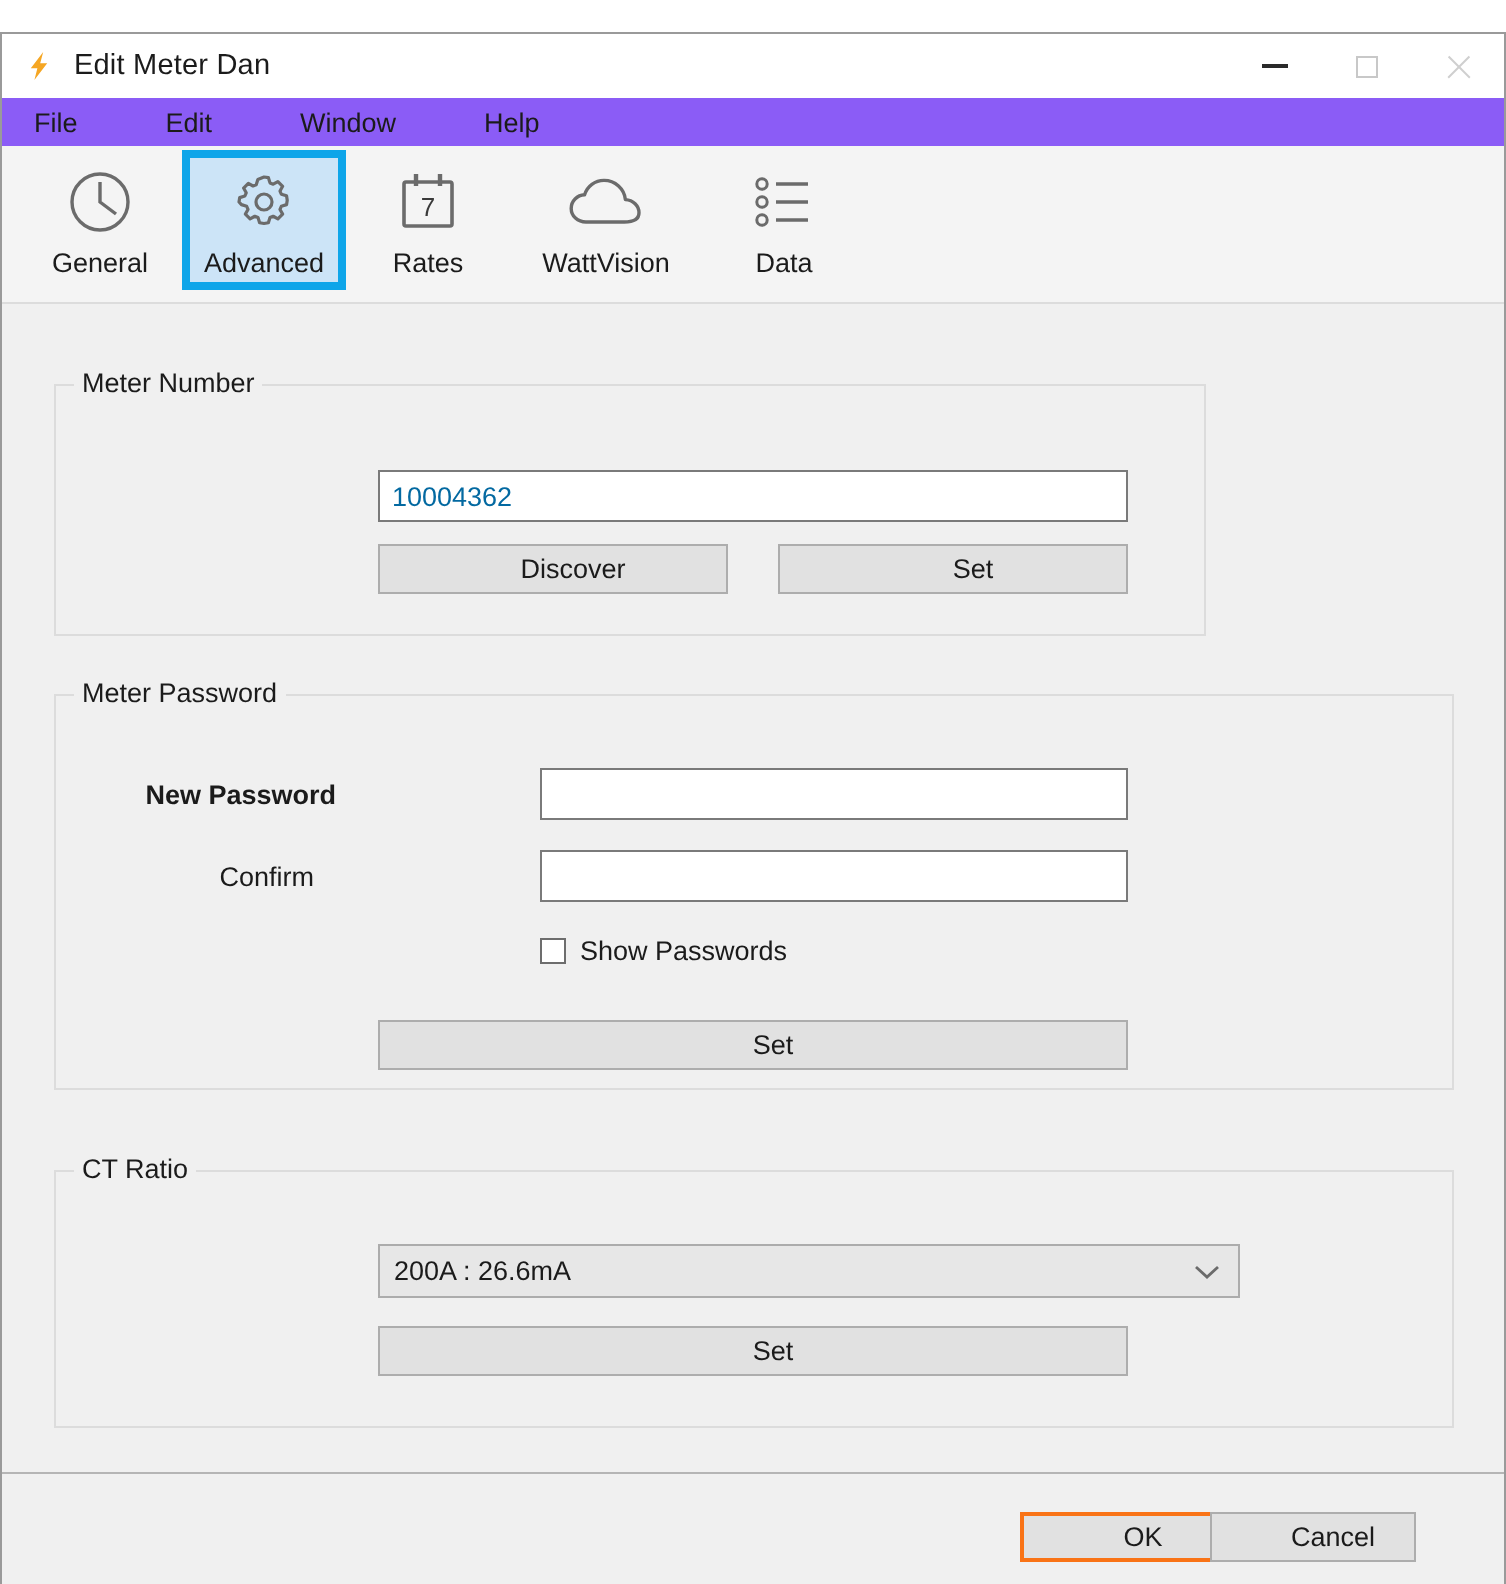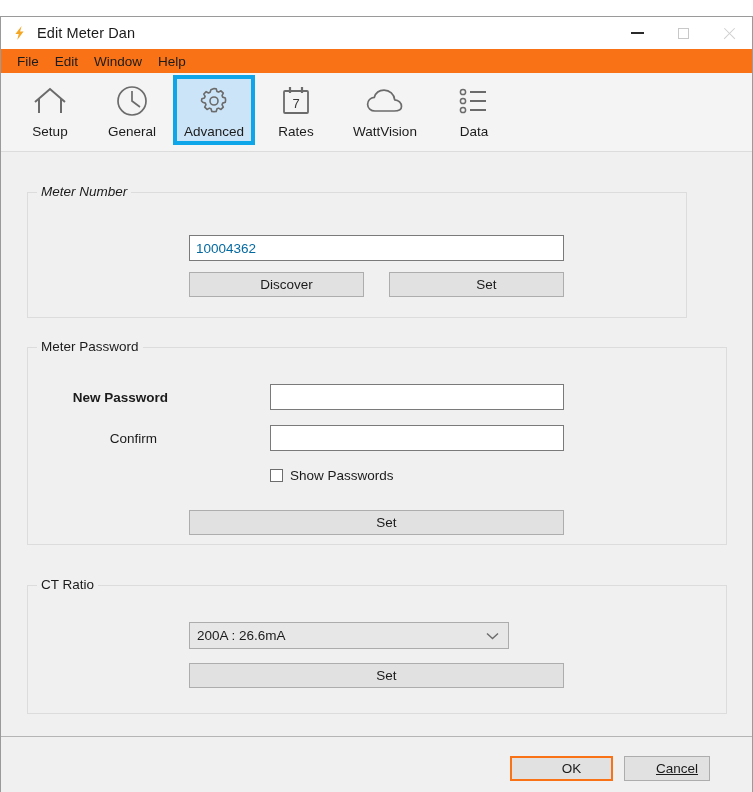--- a/index.html
+++ b/index.html
@@ -42,22 +42,22 @@
   .wb-max{ width:11px;height:11px;border:1.3px solid #c8c8c8; box-sizing:border-box;}
   .wb-close{ position:relative;width:13px;height:13px; }
   .wb-close:before,.wb-close:after{
     content:"";position:absolute;left:-1px;top:6px;width:15px;height:1.3px;background:#cfcfcf;
   }
   .wb-close:before{transform:rotate(45deg);}
   .wb-close:after{transform:rotate(-45deg);}
 
   
   .menubar{
-    height:24px;flex:0 0 24px;background:#f97316;
-    display:flex;align-items:center;padding-left:8px;
+    height:24px;flex:0 0 24px;background:#8b5cf6;
+    display:flex;align-items:center;padding-left:8px;gap:28px;
   }
   .menu-item{
     font-size:13.5px;color:#1b1b1b;padding:2px 8px;cursor:default;
   }
 
   
   .toolbar{
     flex:0 0 76px;height:76px;background:#f4f4f4;
     border-bottom:1px solid #dcdcdc;
     display:flex;align-items:flex-start;padding-left:8px;padding-top:2px;
@@ -170,29 +170,20 @@
 
   <div class="menubar">
     <div class="menu-item">File</div>
     <div class="menu-item">Edit</div>
     <div class="menu-item">Window</div>
     <div class="menu-item">Help</div>
   </div>
 
   <div class="toolbar">
 
-    <div class="tb-item">
-      <span class="tb-icon">
-        <svg width="36" height="32" viewBox="0 0 36 32">
-          <path d="M3 17 18 4l15 13" fill="none" stroke="#6b6b6b" stroke-width="2"></path>
-          <path d="M7 14v14M29 14v14" fill="none" stroke="#6b6b6b" stroke-width="2"></path>
-        </svg>
-      </span>
-      <span class="tb-label">Setup</span>
-    </div>
 
     <div class="tb-item">
       <span class="tb-icon">
         <svg width="34" height="34" viewBox="0 0 34 34">
           <circle cx="17" cy="17" r="14" fill="none" stroke="#6b6b6b" stroke-width="1.7"></circle>
           <path d="M17 7v10l8 6" fill="none" stroke="#6b6b6b" stroke-width="1.7"></path>
         </svg>
       </span>
       <span class="tb-label">General</span>
     </div>
@@ -235,21 +226,21 @@
           <circle cx="7" cy="25" r="2.6" fill="none" stroke="#6b6b6b" stroke-width="1.5"></circle>
           <path d="M14 7h16M14 16h16M14 25h16" fill="none" stroke="#6b6b6b" stroke-width="1.8"></path>
         </svg>
       </span>
       <span class="tb-label">Data</span>
     </div>
   </div>
 
   <div class="content">
 
-    <div class="groupbox" style="left:26px; top:40px; width:660px; height:126px;font-style:italic;">
+    <div class="groupbox" style="left:26px; top:40px; width:576px; height:126px;">
       <span class="group-title">Meter Number</span>
     </div>
     <input class="textinput" style="left: 188px; top: 83px; width: 375px; height: 26px;" value="10004362">
     <div class="btn" style="left:188px; top:120px; width:175px; height:25px;">Discover</div>
     <div class="btn" style="left:388px; top:120px; width:175px; height:25px;">Set</div>
 
     <div class="groupbox" style="left:26px; top:195px; width:700px; height:198px;">
       <span class="group-title">Meter Password</span>
     </div>
     <span class="field-label" style="left:51px; top:238px; width:116px;font-weight:bold;">New Password</span>
@@ -260,30 +251,30 @@
     <div class="checkrow" style="left:269px; top:316px;">
       <span class="checkbox"></span>
       <span class="check-label">Show Passwords</span>
     </div>
 
     <div class="btn" style="left:188px; top:358px; width:375px; height:25px;">Set</div>
 
     <div class="groupbox" style="left:26px; top:433px; width:700px; height:129px;">
       <span class="group-title">CT Ratio</span>
     </div>
-    <div class="combo" style="left:188px; top:470px; width:320px; height:27px;justify-content:space-between;">
+    <div class="combo" style="left:188px; top:470px; width:431px; height:27px;justify-content:space-between;">
       <span>200A : 26.6mA</span>
       <span class="combo-arrow">
         <svg width="13" height="8" viewBox="0 0 13 8">
           <path d="M1 1.5 6.5 6.5 12 1.5" fill="none" stroke="#6b6b6b" stroke-width="1.4"></path>
         </svg>
       </span>
     </div>
     <div class="btn" style="left:188px; top:511px; width:375px; height:25px;">Set</div>
 
   </div>
 
   <div class="footer">
     <div class="btn default" style="left:509px; top:19px; width:103px; height:25px;">OK</div>
-    <div class="btn" style="left:623px; top:19px; width:86px; height:25px;text-decoration:underline;">Cancel</div>
+    <div class="btn" style="left:604px; top:19px; width:103px; height:25px;">Cancel</div>
   </div>
 
 </div>
 
 </body></html>

